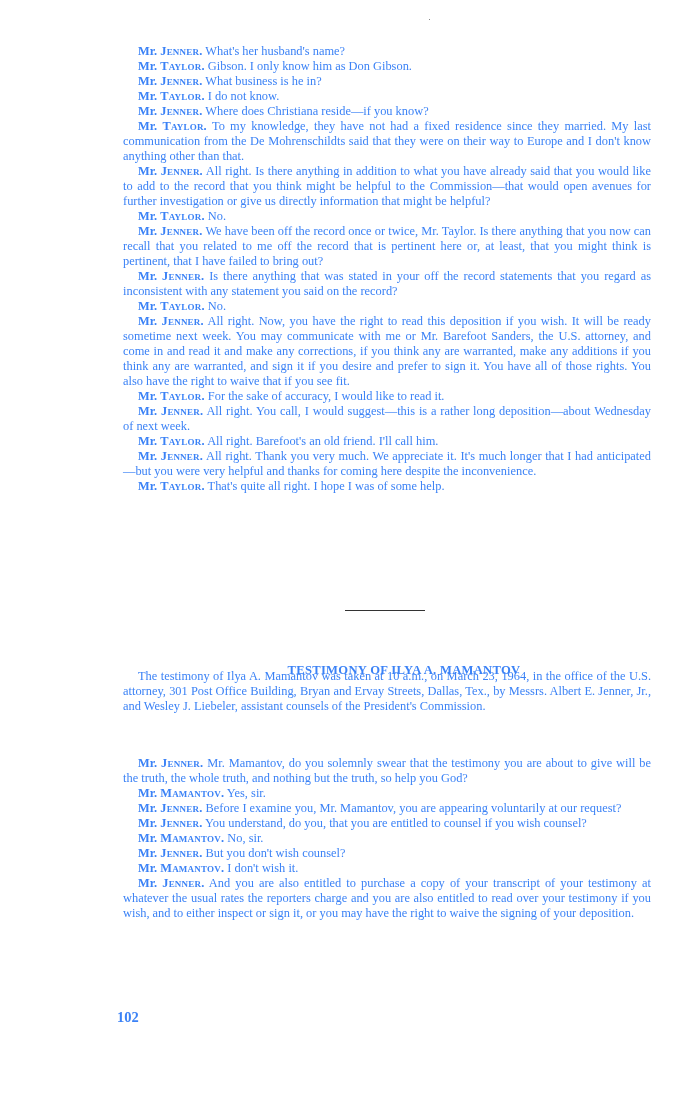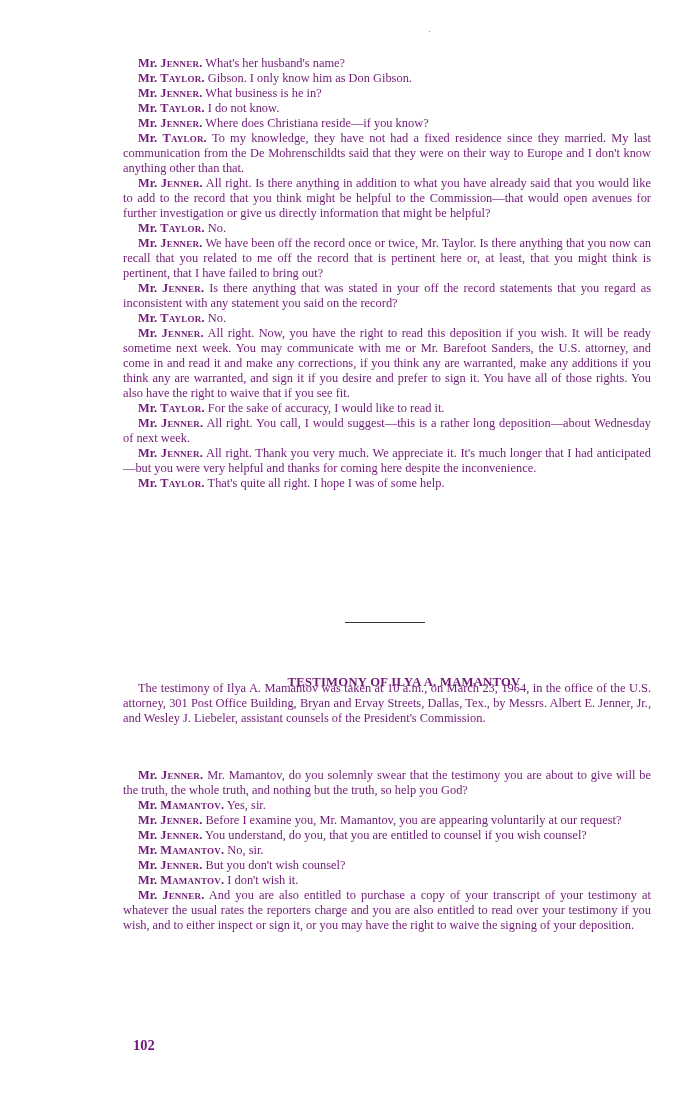--- a/index.html
+++ b/index.html
@@ -1,29 +1,29 @@
 <!DOCTYPE html>
 <html><head>
 <meta charset="utf-8">
 <style>
   html, body { margin: 0; padding: 0; background: #ffffff; }
   body { width: 684px; height: 1104px; position: relative; overflow: hidden; }
   .page {
-    position: absolute; left: 123px; top: 12px; width: 528px; height: 996px;
+    position: absolute; left: 123px; top: 0; width: 528px; height: 996px;
     font-family: "Liberation Serif", "DejaVu Serif", serif;
-    color: #701a75; font-size: 12.4px; line-height: 15px;
+    color: #3b82f6; font-size: 12.4px; line-height: 15px;
   }
   .stray-dot { position: absolute; left: 306px; top: 19px; width: 1px; height: 1px; background: #888; }
   .section { position: absolute; left: 0; width: 528px; }
   .para { margin: 0; text-indent: 15px; text-align: justify; }
   .spk { font-variant: small-caps; font-weight: bold; letter-spacing: 0.2px; }
   .mr { font-weight: bold; }
   .divider { position: absolute; left: 222px; top: 610px; width: 80px; height: 0; border-top: 1.5px solid #333; }
   .title { position: absolute; left: 0; top: 646px; width: 528px; text-align: center; font-weight: bold; font-size: 12.6px; letter-spacing: 0.3px; margin: 17px; }
-  .page-number { position: absolute; left: -6px; top: 1010px; font-size: 14.5px; font-weight: bold; margin: 16px; }
+  .page-number { position: absolute; left: -6px; top: 1010px; font-size: 14.5px; font-weight: bold; margin: 0; }
 </style>
 </head>
 <body>
 
 <div class="page">
   <div class="stray-dot"></div>
 
   <div class="section" id="part1" style="top:44px;">
       <p class="para"><span class="mr">Mr.</span> <span class="spk">Jenner.</span> <span>What's her husband's name?</span></p>
       <p class="para"><span class="mr">Mr.</span> <span class="spk">Taylor.</span> <span>Gibson.  I only know him as Don Gibson.</span></p>
@@ -32,20 +32,21 @@
       <p class="para"><span class="mr">Mr.</span> <span class="spk">Jenner.</span> <span>Where does Christiana reside—if you know?</span></p>
       <p class="para"><span class="mr">Mr.</span> <span class="spk">Taylor.</span> <span>To my knowledge, they have not had a fixed residence since they married.  My last communication from the De Mohrenschildts said that they were on their way to Europe and I don't know anything other than that.</span></p>
       <p class="para"><span class="mr">Mr.</span> <span class="spk">Jenner.</span> <span>All right.  Is there anything in addition to what you have already said that you would like to add to the record that you think might be helpful to the Commission—that would open avenues for further investigation or give us directly information that might be helpful?</span></p>
       <p class="para"><span class="mr">Mr.</span> <span class="spk">Taylor.</span> <span>No.</span></p>
       <p class="para"><span class="mr">Mr.</span> <span class="spk">Jenner.</span> <span>We have been off the record once or twice, Mr. Taylor.  Is there anything that you now can recall that you related to me off the record that is pertinent here or, at least, that you might think is pertinent, that I have failed to bring out?</span></p>
       <p class="para"><span class="mr">Mr.</span> <span class="spk">Jenner.</span> <span>Is there anything that was stated in your off the record statements that you regard as inconsistent with any statement you said on the record?</span></p>
       <p class="para"><span class="mr">Mr.</span> <span class="spk">Taylor.</span> <span>No.</span></p>
       <p class="para"><span class="mr">Mr.</span> <span class="spk">Jenner.</span> <span>All right.  Now, you have the right to read this deposition if you wish.  It will be ready sometime next week.  You may communicate with me or Mr. Barefoot Sanders, the U.S. attorney, and come in and read it and make any corrections, if you think any are warranted, make any additions if you think any are warranted, and sign it if you desire and prefer to sign it.  You have all of those rights.  You also have the right to waive that if you see fit.</span></p>
       <p class="para"><span class="mr">Mr.</span> <span class="spk">Taylor.</span> <span>For the sake of accuracy, I would like to read it.</span></p>
       <p class="para"><span class="mr">Mr.</span> <span class="spk">Jenner.</span> <span>All right.  You call, I would suggest—this is a rather long deposition—about Wednesday of next week.</span></p>
+      <p class="para"><span class="mr">Mr.</span> <span class="spk">Taylor.</span> <span>All right.  Barefoot's an old friend.  I'll call him.</span></p>
       <p class="para"><span class="mr">Mr.</span> <span class="spk">Jenner.</span> <span>All right.  Thank you very much.  We appreciate it.  It's much longer that I had anticipated—but you were very helpful and thanks for coming here despite the inconvenience.</span></p>
       <p class="para"><span class="mr">Mr.</span> <span class="spk">Taylor.</span> <span>That's quite all right.  I hope I was of some help.</span></p>
     </div>
 
   <div class="divider"></div>
 
   <h2 class="title">TESTIMONY OF ILYA A. MAMANTOV</h2>
 
   <div class="section" style="top:669px;">
     <p class="para">The testimony of Ilya A. Mamantov was taken at 10 a.m., on March 23, 1964, in the office of the U.S. attorney, 301 Post Office Building, Bryan and Ervay Streets, Dallas, Tex., by Messrs. Albert E. Jenner, Jr., and Wesley J. Liebeler, assistant counsels of the President's Commission.</p>

